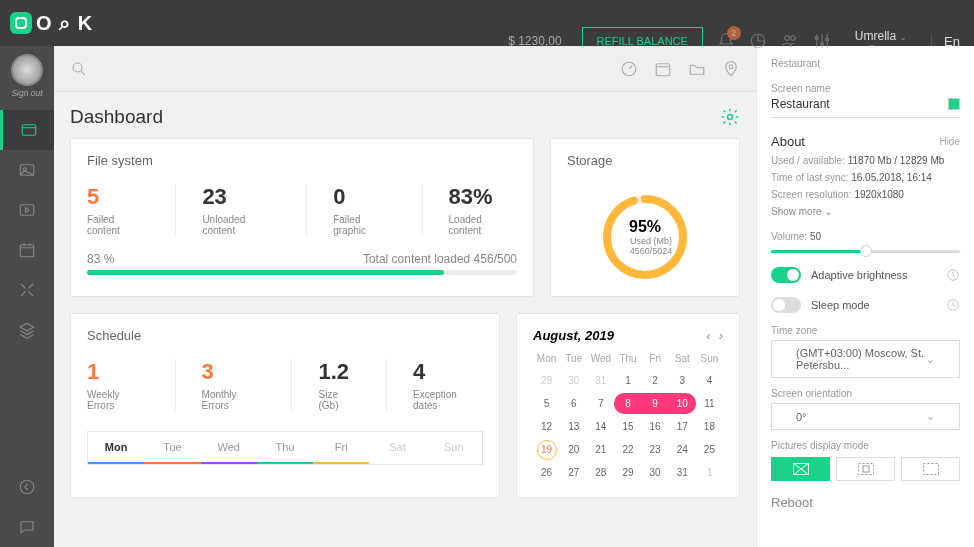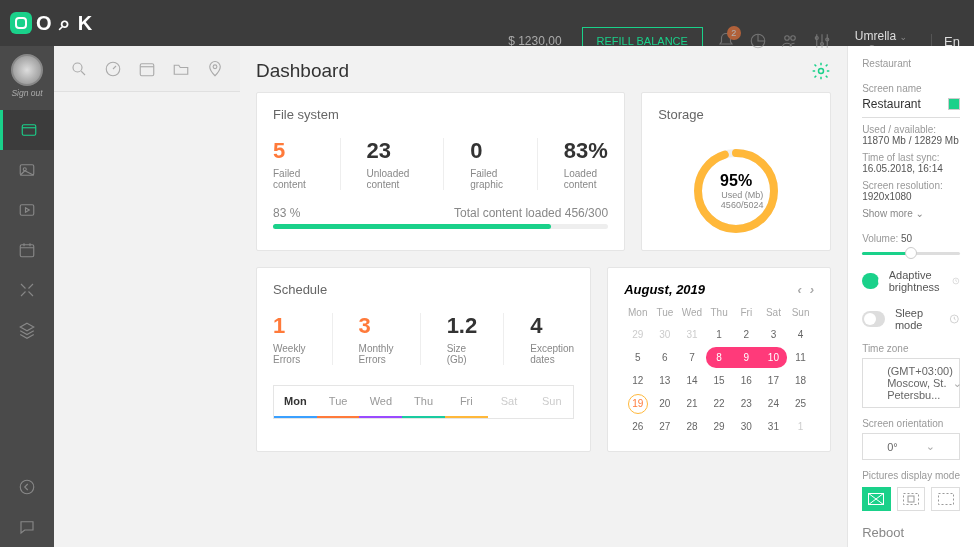--- a/index.html
+++ b/index.html
@@ -18,21 +18,21 @@
 .lang { color: #ddd; font-size: 13px; padding-left: 12px; border-left: 1px solid #555;}
 .body { display: flex; height: calc(547px - 46px); }
 .sidenav { width: 54px; background: #4a4a4a; display: flex; flex-direction: column; align-items: center; padding-top: 8px; }
 .avatar { width: 32px; height: 32px; border-radius: 50%; background: radial-gradient(circle, #ddd 0%, #888 100%); border: 2px solid #888; margin-bottom: 2px;}
 .signout { font-size: 8.5px; color: #aaa; margin-bottom: 12px; font-style: italic;}
 .nav-item { width: 54px; height: 40px; display: flex; align-items: center; justify-content: center; cursor: pointer; }
 .nav-item.active { background: #3c3c3c; border-left: 3px solid #1ad18a; }
 .nav-icon { width: 18px; height: 18px; stroke: #888; fill: none; stroke-width: 1.5;}
 .nav-item.active .nav-icon { stroke: #1ad18a; }
 .nav-spacer { flex: 1; }
-.main { flex: 1; background: #f2f2f2; display: flex; flex-direction: row; }
+.main { flex: 1; background: #f2f2f2; display: flex; flex-direction: column; }
 .toolbar { height: 46px; background: #efefef; border-bottom: 1px solid #e0e0e0; display: flex; align-items: center; padding: 0 16px; gap: 16px;}
 .tool-icon { width: 18px; height: 18px; stroke: #aaa; fill: none; stroke-width: 1.5; cursor: pointer;}
 .tool-right { margin-left: auto; display: flex; gap: 16px;}
 .content { flex: 1; padding: 14px 16px; overflow: hidden;}
 .dash-head { display: flex; align-items: center; margin-bottom: 10px;}
 .dash-title { font-size: 19px; color: #333;}
 .settings-icon { margin-left: auto; width: 20px; height: 20px; stroke: #1ad18a; fill: none; stroke-width: 1.8; cursor: pointer;}
 .row1 { display: flex; gap: 16px; }
 .card { background: #fff; border: 1px solid #e5e5e5; border-radius: 2px; padding: 14px 16px; }
 .card-title { color: #666; font-size: 13px; margin-bottom: 16px;}
@@ -247,21 +247,21 @@
                 <div class="stat-val ">0</div>
                 <div class="stat-lbl">Failed graphic</div>
               </div>
               <div class="stat">
                 <div class="stat-val ">83%</div>
                 <div class="stat-lbl">Loaded content</div>
               </div>
             </div>
           <div class="prog-row">
             <span>83 %</span>
-            <span>Total content loaded 456/300</span>
+            <span>Total content loaded 456/500</span>
           </div>
           <div class="prog">
               <div class="prog-fill" id="fs-prog" style="width: 83%;"></div>
             </div>
         </div>
 
         <div class="card storage-card">
           <div class="card-title" style="align-self:flex-start">Storage</div>
           <div class="donut">
             <svg width="90" height="90">
@@ -368,20 +368,24 @@
 
   <div class="panel">
     <div class="panel-sub">Restaurant</div>
 
     <div class="panel-label">Screen name</div>
     <div class="panel-input-wrap">
       <div class="panel-input">Restaurant</div>
       <div class="color-chip"></div>
     </div>
 
+    <div class="section-head">
+      <div class="t">About</div>
+      <div class="hide">Hide</div>
+    </div>
     <div class="info-line"><span>Used / available:</span> <b>11870 Mb / 12829 Mb</b></div>
     <div class="info-line"><span>Time of last sync:</span> <b>16.05.2018, 16:14</b></div>
     <div class="info-line"><span>Screen resolution:</span> <b>1920x1080</b></div>
     <div class="showmore"><span>Show more</span> ⌄</div>
 
     <div class="info-line" style="margin-top:14px"><span>Volume:</span> <b>50</b></div>
     <div class="slider">
       <div class="slider-track">
           <div class="slider-fill" style="width:50%"></div>
           <div class="slider-thumb" style="left:calc(50% - 6px)"></div>

